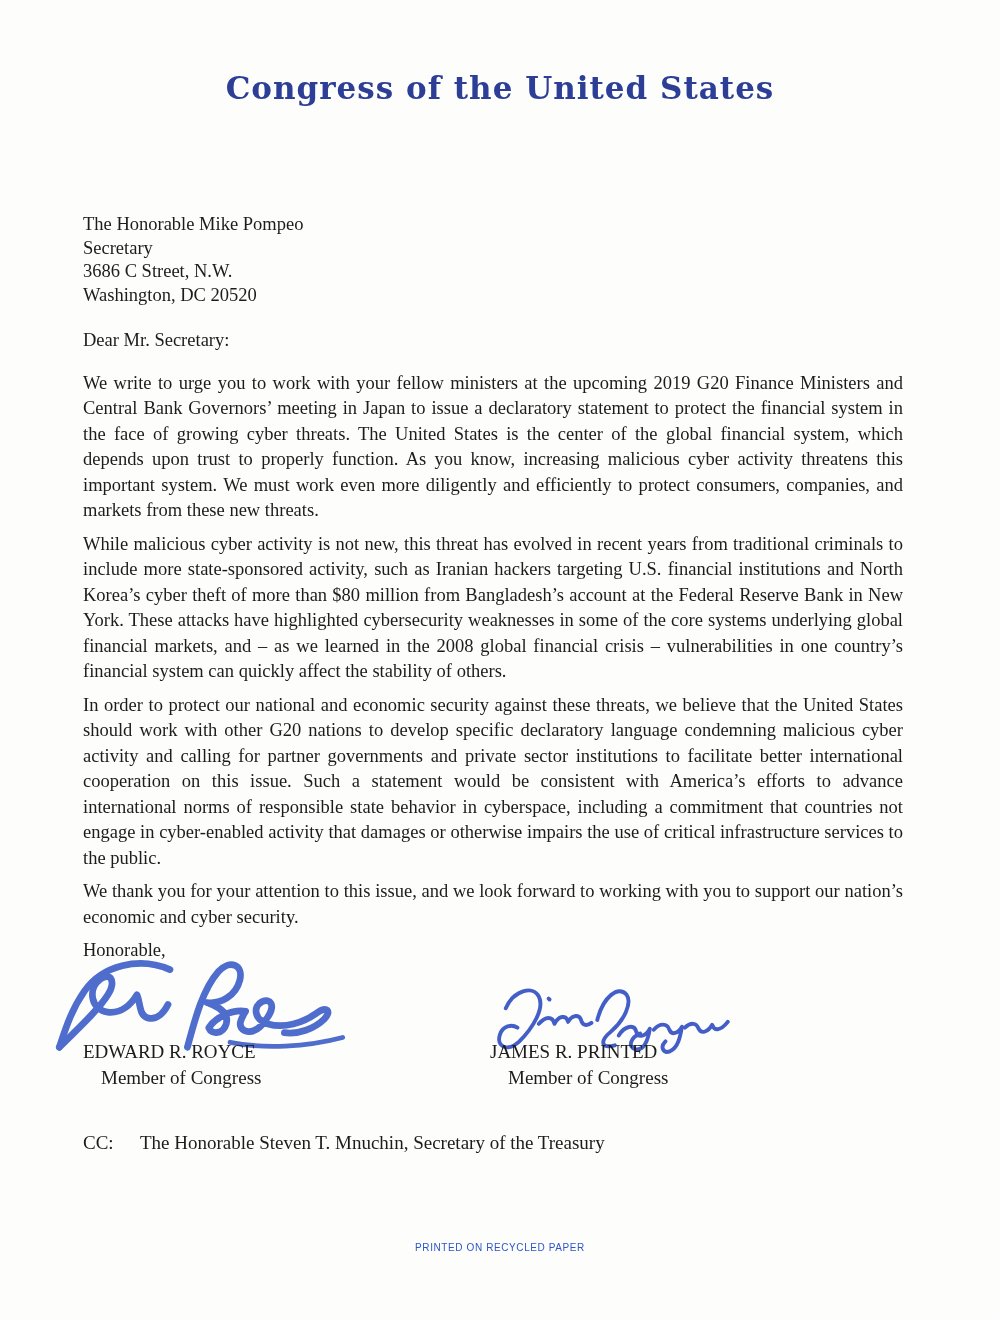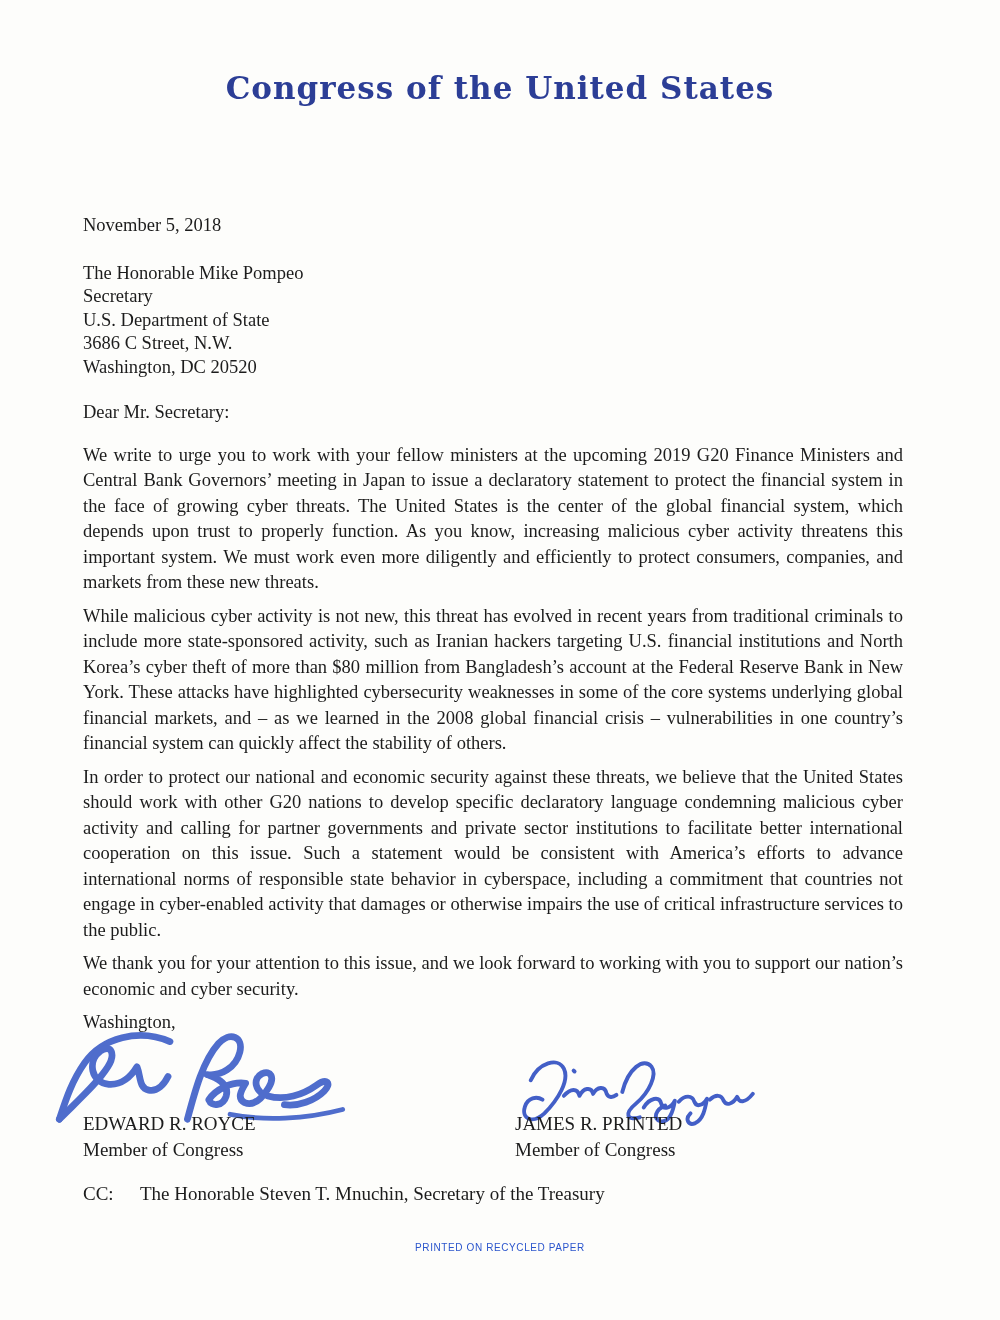--- a/index.html
+++ b/index.html
@@ -56,40 +56,39 @@
     text-align-last:left;
     hyphens:none;
     margin-bottom:8px;
   }
   .closing{margin-top:0;margin-bottom:0;}
   
   .sig-row{
     display:flex;
     align-items:flex-end;
     margin-top:0;
-    gap:25px;
   }
   .sig-block{display:flex;flex-direction:column;}
   .sig-block.first{width:407px;}
   .sig-art-royce{
     width:292px;height:97px;
     margin:-8px 0 -14px -28px;
   }
   .sig-art-langevin{
     width:248px;height:74px;
     margin:0 0 -16px -6px;
   }
   .sig-stroke1{stroke:var(--sig-blue1);fill:none;stroke-linecap:round;stroke-linejoin:round;opacity:0.92;}
   .sig-stroke2{stroke:var(--sig-blue2);fill:none;stroke-linecap:round;stroke-linejoin:round;opacity:0.95;}
   .signer-name{font-size:19px;line-height:26px;}
-  .signer-title{font-size:19px;line-height:26px;}
+  .signer-title{font-size:19px;line-height:26px;margin-left:18px;}
   
   .cc-row{
     display:flex;
-    margin-top:18px;
+    margin-top:39px;
     font-size:19px;
   }
   .cc-label{width:57px;}
   .footer-note{
     position:absolute;
     top:1242px;left:0;right:0;
     text-align:center;
     font-family:"Liberation Sans","DejaVu Sans",sans-serif;
     font-size:10px;
     letter-spacing:0.6px;
@@ -100,38 +99,36 @@
 <body>
 
 <div class="page">
 
   <div class="letterhead">
     <div class="lh-title">Congress of the United States</div>
   </div>
 
   <div class="content">
 
-    <div class="date">November 5, 2018</div>
 
     <div class="address">
       <div>The Honorable Mike Pompeo</div>
       <div>Secretary</div>
-      <div>U.S. Department of State</div>
       <div>3686 C Street, N.W.</div>
       <div>Washington, DC 20520</div>
     </div>
 
     <div class="salutation">Dear Mr. Secretary:</div>
 
     <p class="body-par">We write to urge you to work with your fellow ministers at the upcoming 2019 G20 Finance Ministers and Central Bank Governors’ meeting in Japan to issue a declaratory statement to protect the financial system in the face of growing cyber threats. The United States is the center of the global financial system, which depends upon trust to properly function. As you know, increasing malicious cyber activity threatens this important system. We must work even more diligently and efficiently to protect consumers, companies, and markets from these new threats.</p>
     <p class="body-par">While malicious cyber activity is not new, this threat has evolved in recent years from traditional criminals to include more state-sponsored activity, such as Iranian hackers targeting U.S. financial institutions and North Korea’s cyber theft of more than $80 million from Bangladesh’s account at the Federal Reserve Bank in New York. These attacks have highlighted cybersecurity weaknesses in some of the core systems underlying global financial markets, and – as we learned in the 2008 global financial crisis – vulnerabilities in one country’s financial system can quickly affect the stability of others.</p>
     <p class="body-par">In order to protect our national and economic security against these threats, we believe that the United States should work with other G20 nations to develop specific declaratory language condemning malicious cyber activity and calling for partner governments and private sector institutions to facilitate better international cooperation on this issue. Such a statement would be consistent with America’s efforts to advance international norms of responsible state behavior in cyberspace, including a commitment that countries not engage in cyber-enabled activity that damages or otherwise impairs the use of critical infrastructure services to the public.</p>
     <p class="body-par">We thank you for your attention to this issue, and we look forward to working with you to support our nation’s economic and cyber security.</p>
 
-    <div class="closing">Washington,</div>
+    <div class="closing">Honorable,</div>
 
     <div class="sig-row">
 
       <div class="sig-block first">
         <svg class="sig-art-royce" viewBox="0 0 300 100" aria-hidden="true">
           <g class="sig-stroke1" stroke-width="7">
             <path d="M118 14 C86 0 48 10 30 36 C16 56 10 76 4 94"></path>
             <path d="M4 94 C26 72 44 56 54 40 C62 27 58 16 46 24 C33 34 36 56 55 58 C68 59 78 50 84 40 C88 50 86 62 96 64 C105 66 112 58 116 50"></path>
             <path d="M136 94 C144 64 152 34 168 16 C180 3 194 9 190 25 C186 41 170 50 156 48 C168 52 179 59 176 70 C173 80 161 82 158 74 C165 63 182 55 196 57 C191 65 187 73 195 77 C205 81 214 71 220 61 C226 51 222 43 213 47 C203 52 205 66 219 70 C236 75 255 69 269 59 C280 51 285 57 277 65 C267 75 250 81 236 79"></path>
             <path d="M180 89 C215 96 258 94 296 84" stroke-width="5"></path>

